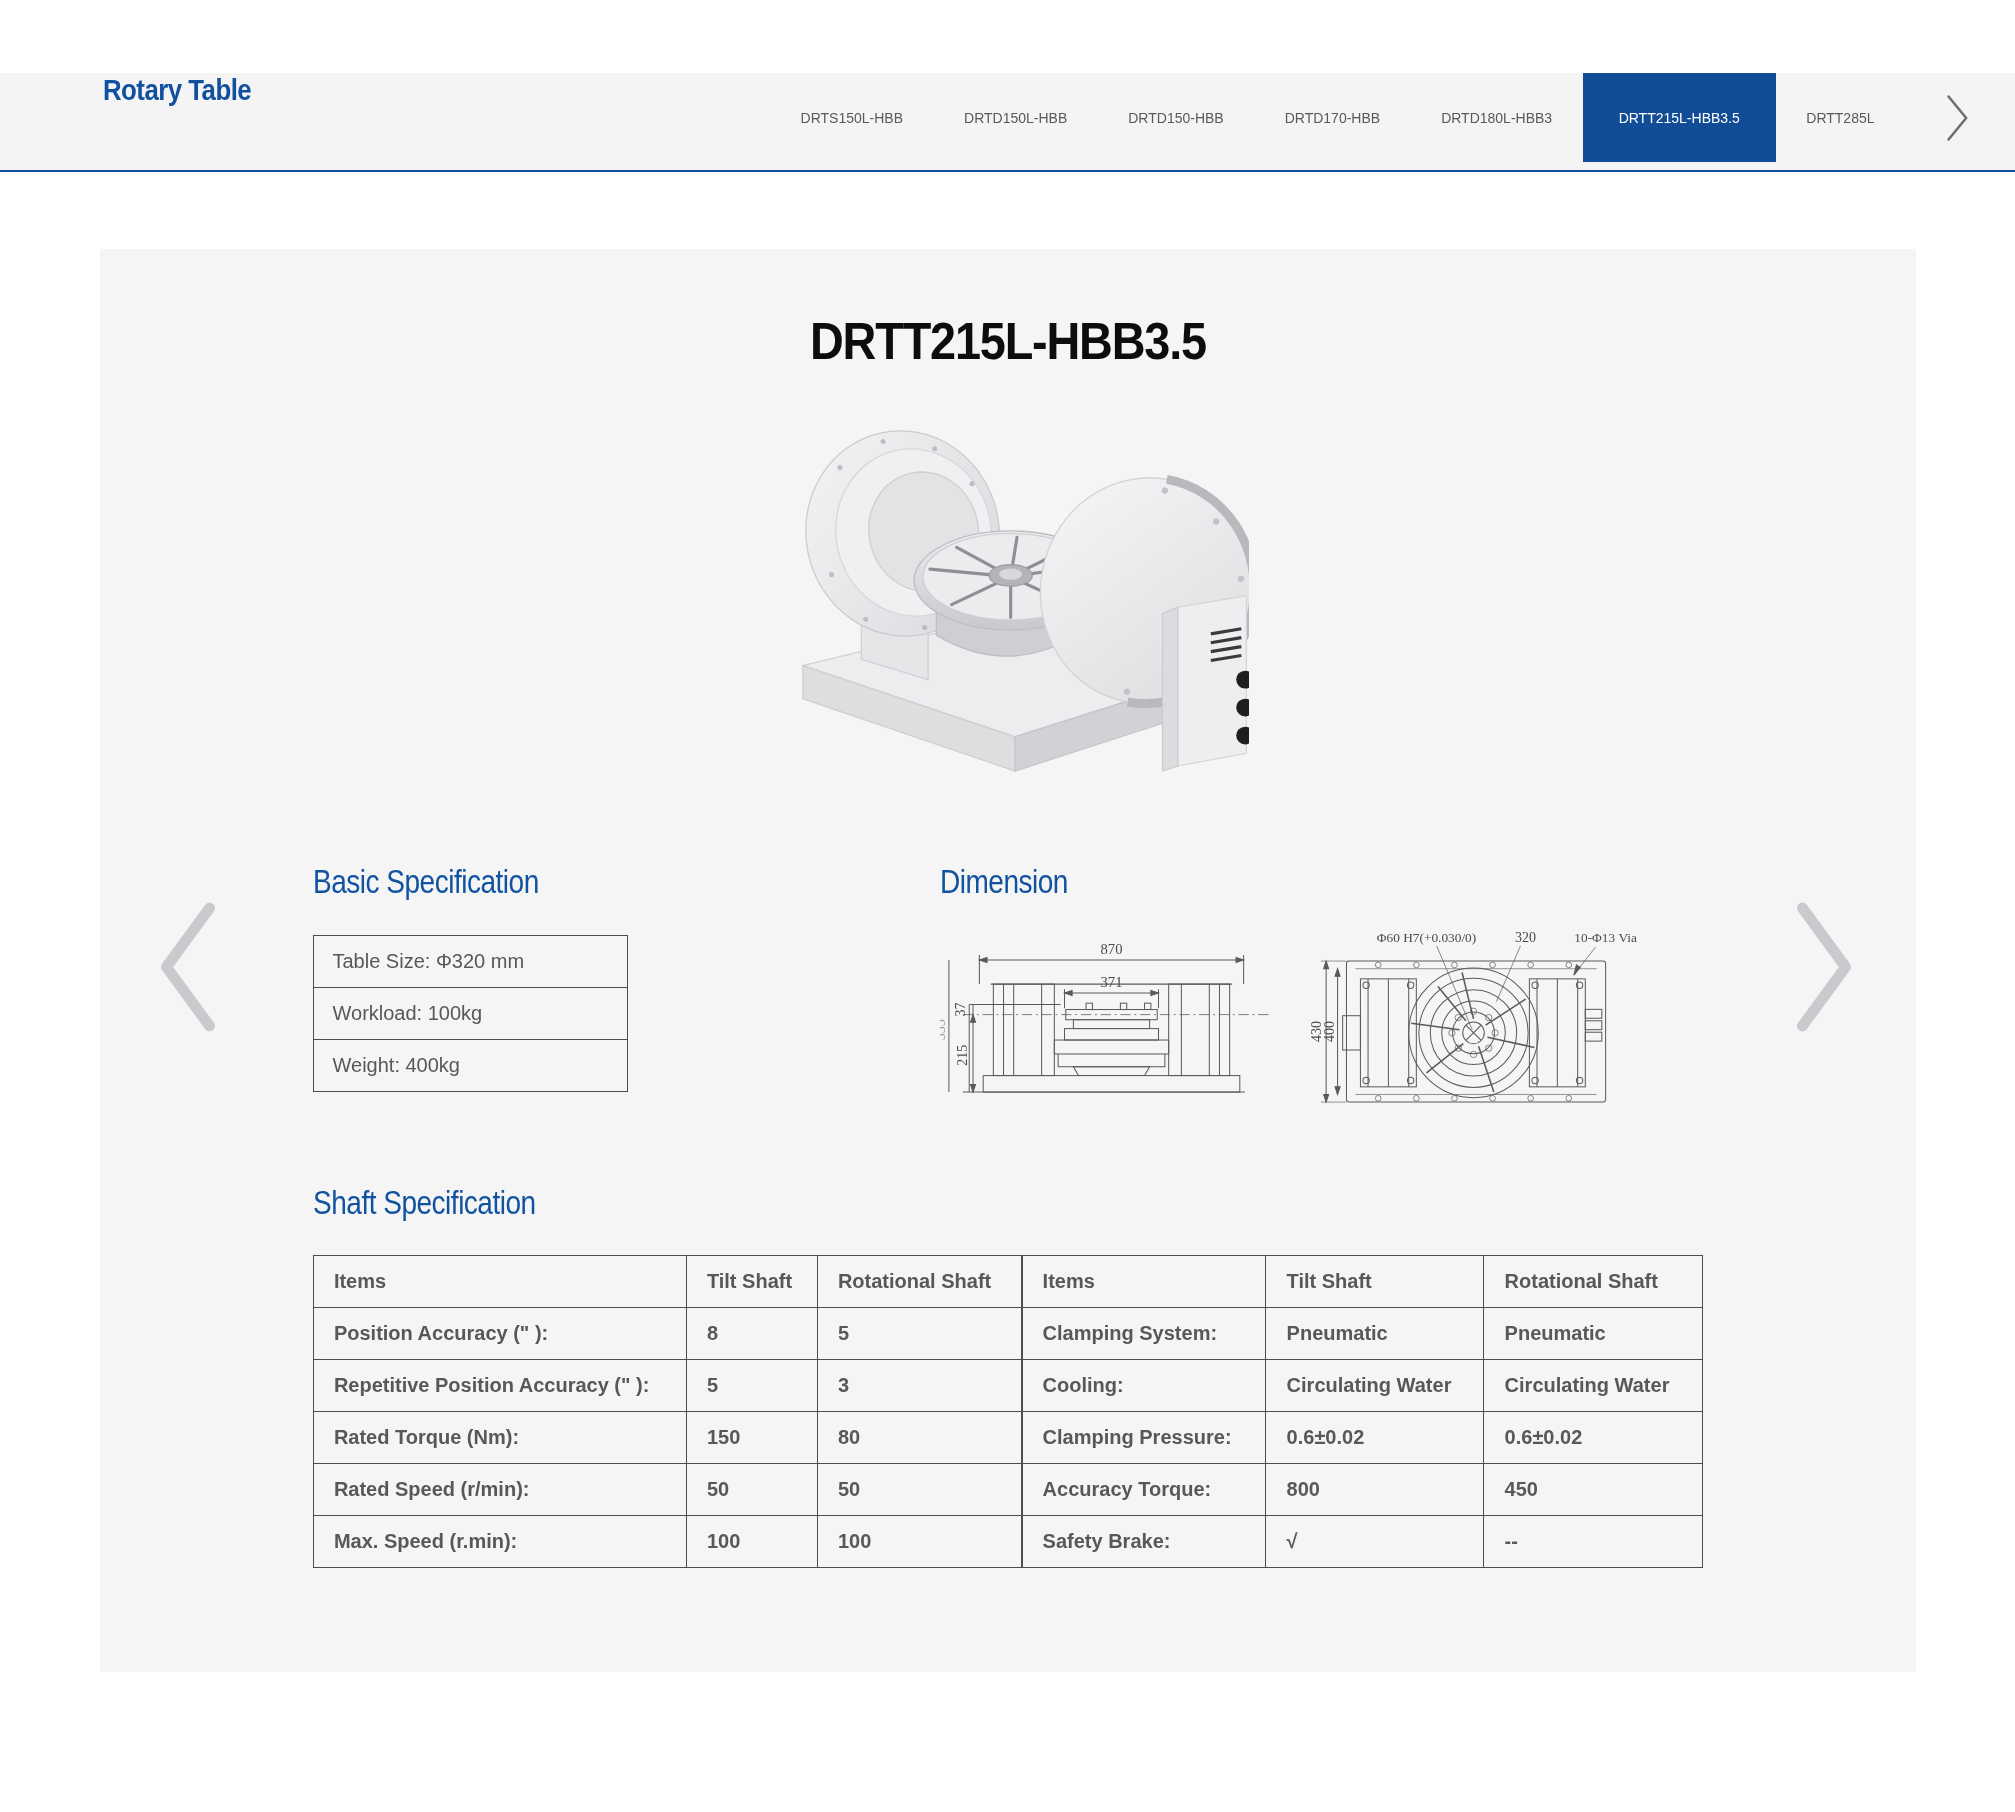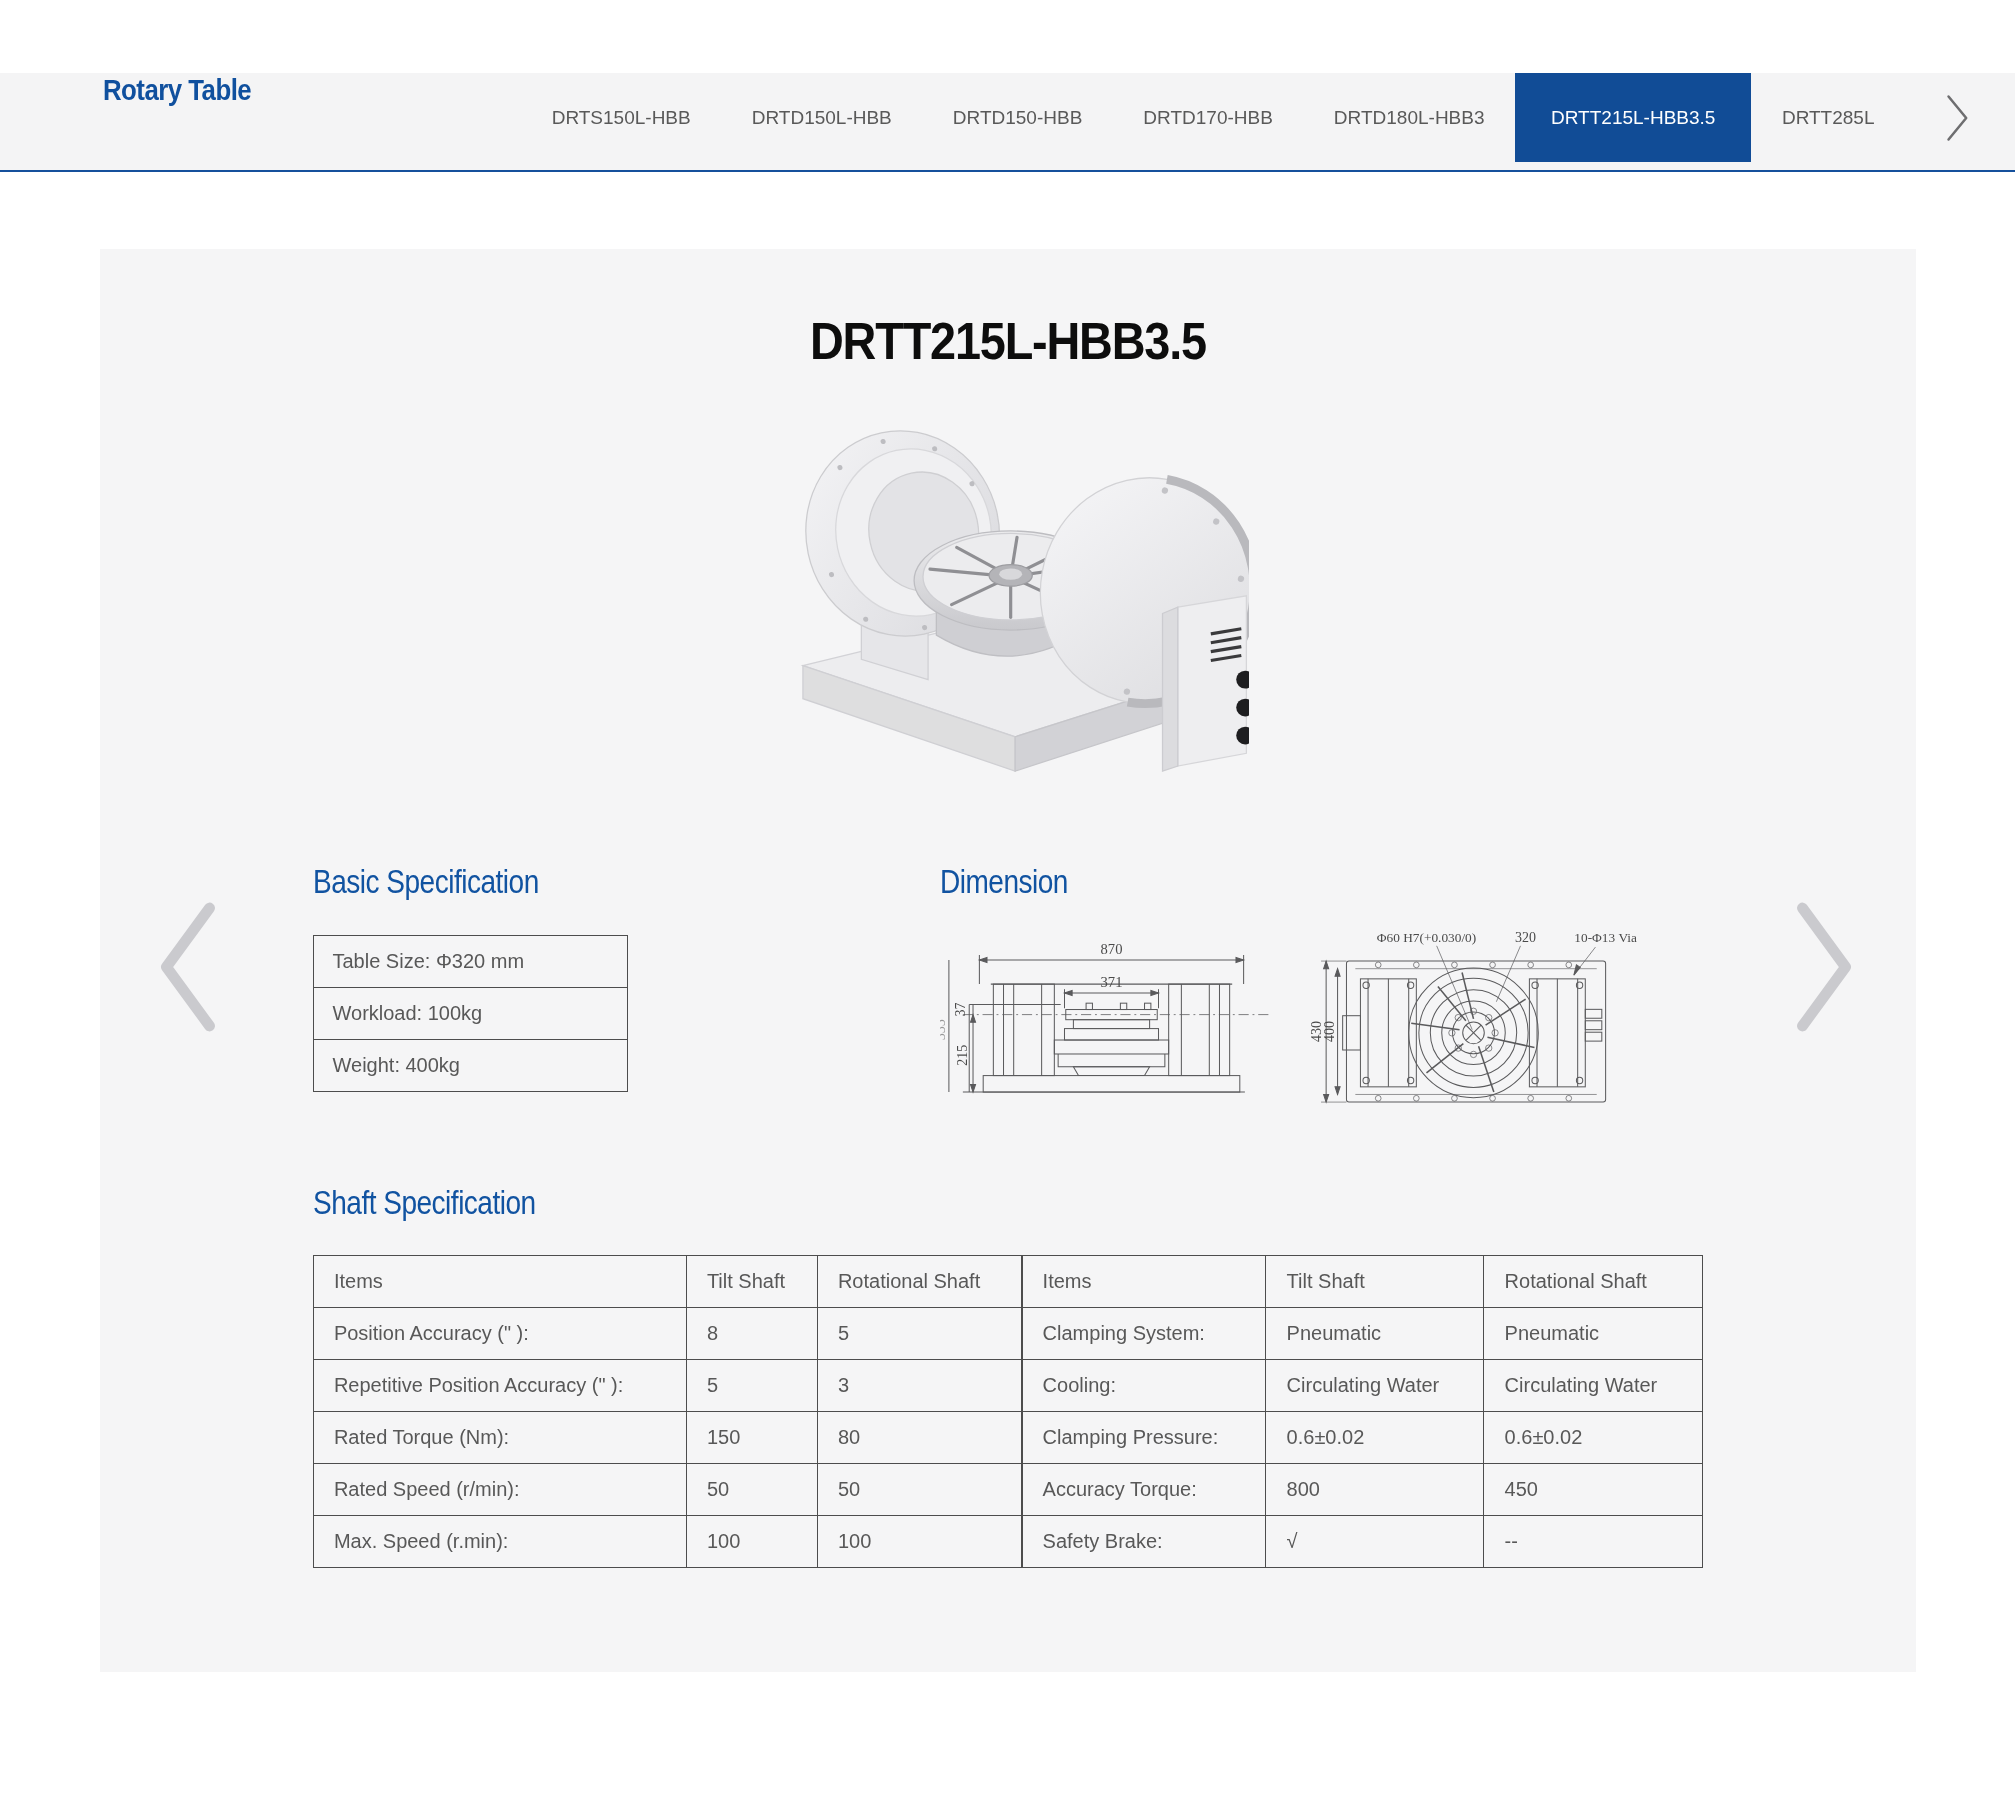--- a/index.html
+++ b/index.html
@@ -14,21 +14,21 @@
     border-bottom:2.5px solid #15509c;
     display:flex;
     padding:0 45px 8px 103px;box-sizing:border-box;
   }
   .nav-title{
     font-size:30px;font-weight:bold;color:#10509e;white-space:nowrap;
     transform:scaleX(.86);transform-origin:left center;letter-spacing:-0.6px;
   }
   .nav-items{margin-left:auto;display:flex;align-items:center;height:100%;}
   .nav-item{
-    font-size:19px;color:#595959;white-space:nowrap;
+    font-size:14px;color:#595959;white-space:nowrap;
     padding:0 30.5px;height:100%;display:flex;align-items:center;cursor:pointer;
   }
   .nav-item.active{background:#114c96;color:#ffffff;padding:0 36px;}
   .nav-next{margin-left:41px;display:flex;align-items:center;cursor:pointer;}
   
   .card{
     width:1816px;height:1423px;margin:77px auto 0;background:#f5f5f6;
     position:relative;box-sizing:border-box;
   }
   .product-title{
@@ -49,21 +49,21 @@
     font-size:20px;color:#585858;border-top:1.3px solid #4d4d4d;
   }
   .basic-row:first-child{border-top:none;}
   .drawings{display:flex;margin-top:30px;align-items:flex-start;}
   .drawings svg{display:block;}
   .shaft-section{margin:61px 0 0 213px;}
   .shaft-tables{display:flex;margin-top:36px;align-items:flex-start;}
   table.spec{border-collapse:collapse;table-layout:fixed;font-size:20px;color:#585858;}
   table.spec td{
     border:1.3px solid #4d4d4d;height:52px;box-sizing:border-box;
-    padding:0 6.4px 0 20.4px;vertical-align:middle;white-space:nowrap;
+    padding:0 6.4px 0 20.4px;vertical-align:middle;white-space:nowrap;font-weight:bold;
   }
   table.right-spec{margin-left:-1.3px;}
   
   .car-prev{position:absolute;left:55px;top:650px;cursor:pointer;}
   .car-next{position:absolute;right:59px;top:650px;cursor:pointer;}
   
   .dwg-text{font-family:"Liberation Serif", serif;fill:#4a4a4a;}
 </style>
 </head>
 <body>

